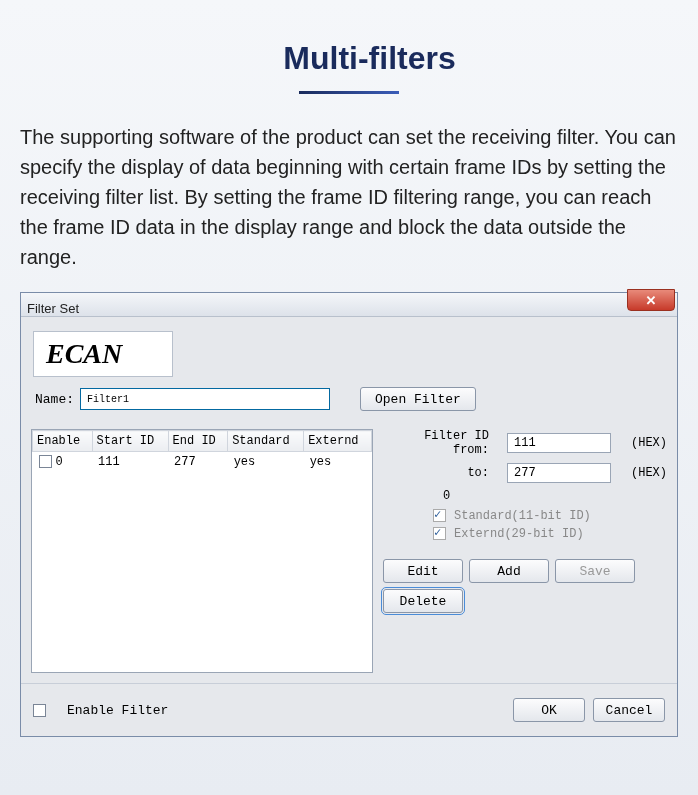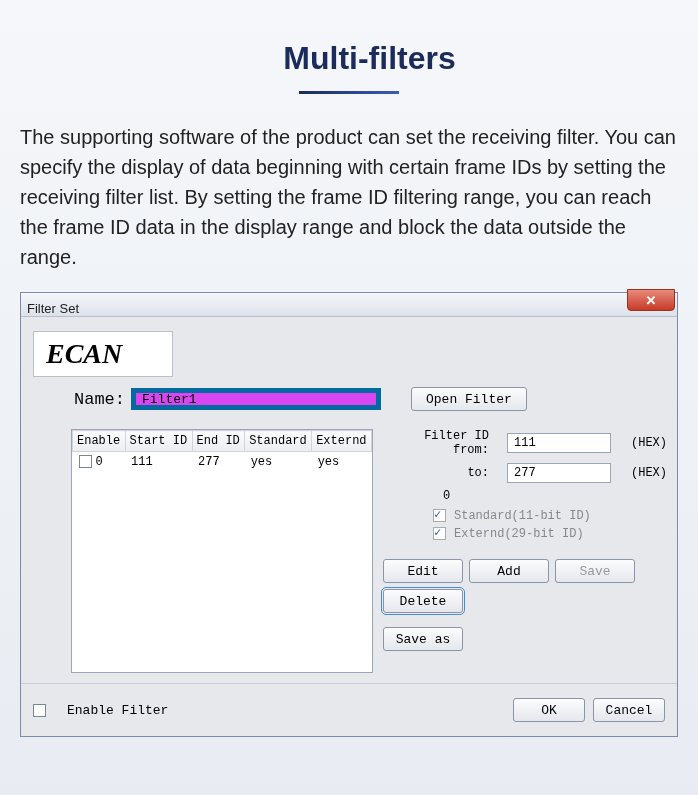--- a/index.html
+++ b/index.html
@@ -83,29 +83,29 @@
   font-weight: bold;
   font-size: 28px;
   color: #000;
 }
 .name-row {
   display: flex;
   align-items: center;
   padding: 0 14px 12px;
   gap: 6px;
 }
-.name-label { font-size: 17px; margin-left: 39px; }
+.name-label { font-size: 13px; }
 .name-input {
-  background: #d946ef;
-  border: 5px solid #0369a1;
+  background: #ffffff;
+  border: 1px solid #0369a1;
   height: 22px;
   width: 250px;
   padding: 0 6px;
   font-family: inherit;
-  font-size: 13px;
+  font-size: 10px;
 }
 .open-filter-btn {
   margin-left: 24px;
 }
 .btn {
   background: linear-gradient(180deg, #fcfcfd 0%, #e4e7ec 100%);
   border: 1px solid #8a96a8;
   border-radius: 3px;
   height: 24px;
   padding: 0 14px;
@@ -120,21 +120,20 @@
 .main-area {
   display: flex;
   padding: 6px 10px 10px;
   gap: 10px;
 }
 .table-wrap {
   background: #fff;
   border: 1px solid #9aa5b5;
   width: 346px;
   height: 244px;
-  margin-left: 40px;
 }
 .table {
   width: 100%;
   border-collapse: collapse;
   font-size: 12px;
 }
 .table th {
   border: 1px solid #d0d5dd;
   background: linear-gradient(180deg, #fafbfc, #ebedf1);
   padding: 3px 4px;
@@ -271,23 +270,20 @@
         <span>Externd(29-bit ID)</span>
       </div>
       <div class="btn-row">
         <button class="btn">Edit</button>
         <button class="btn">Add</button>
         <button class="btn disabled">Save</button>
       </div>
       <div class="delete-row">
         <button class="btn">Delete</button>
       </div>
-      <div class="saveas-row">
-        <button class="btn">Save as</button>
-      </div>
     </div>
   </div>
 
   <div class="bottom-row">
     <span class="cb"></span>
     <span style="margin-left:17px;">Enable Filter</span>
     <span class="spacer"></span>
     <button class="btn">OK</button>
     <button class="btn">Cancel</button>
   </div>

